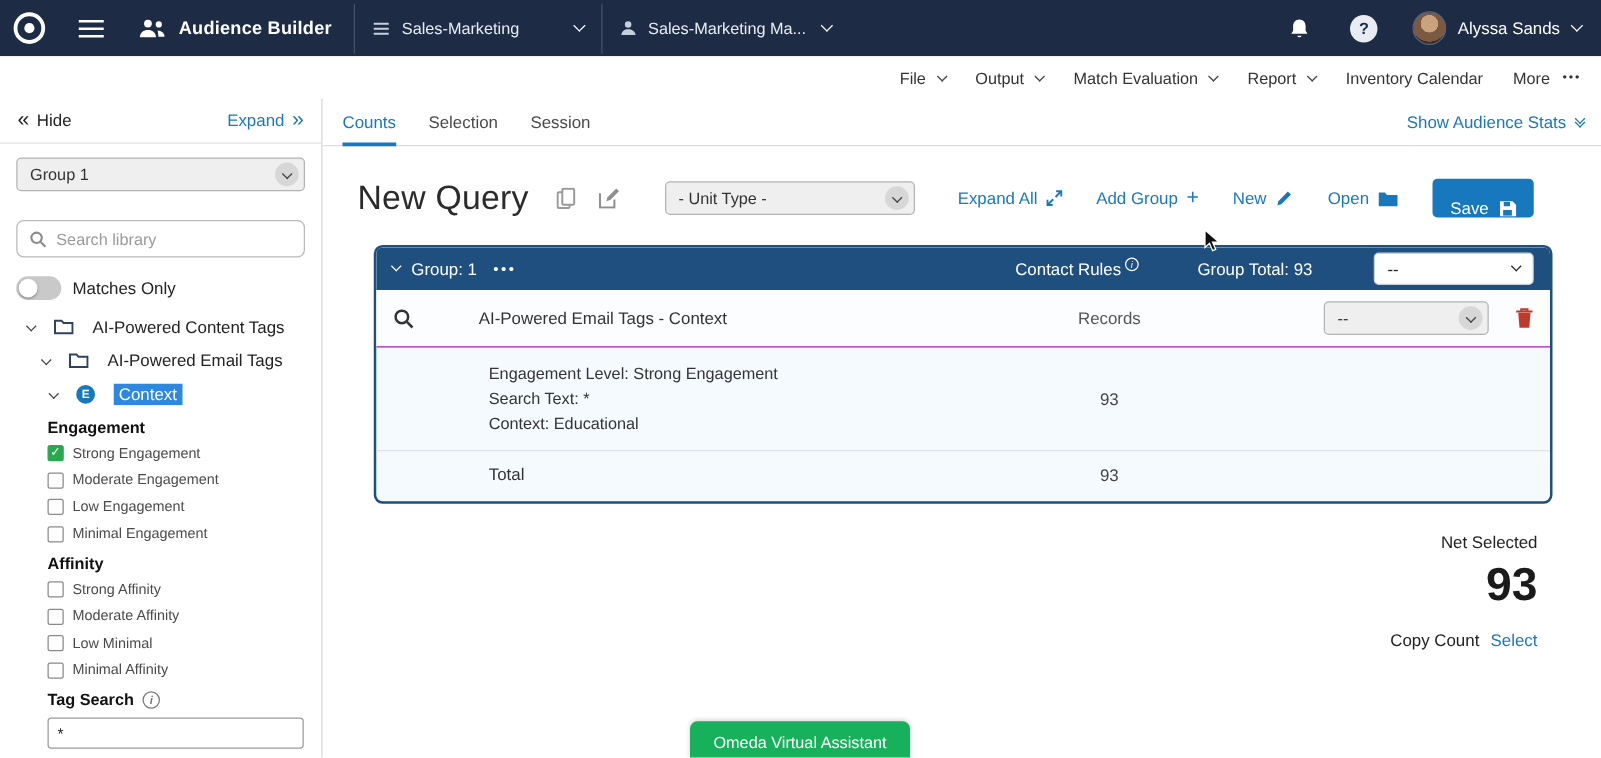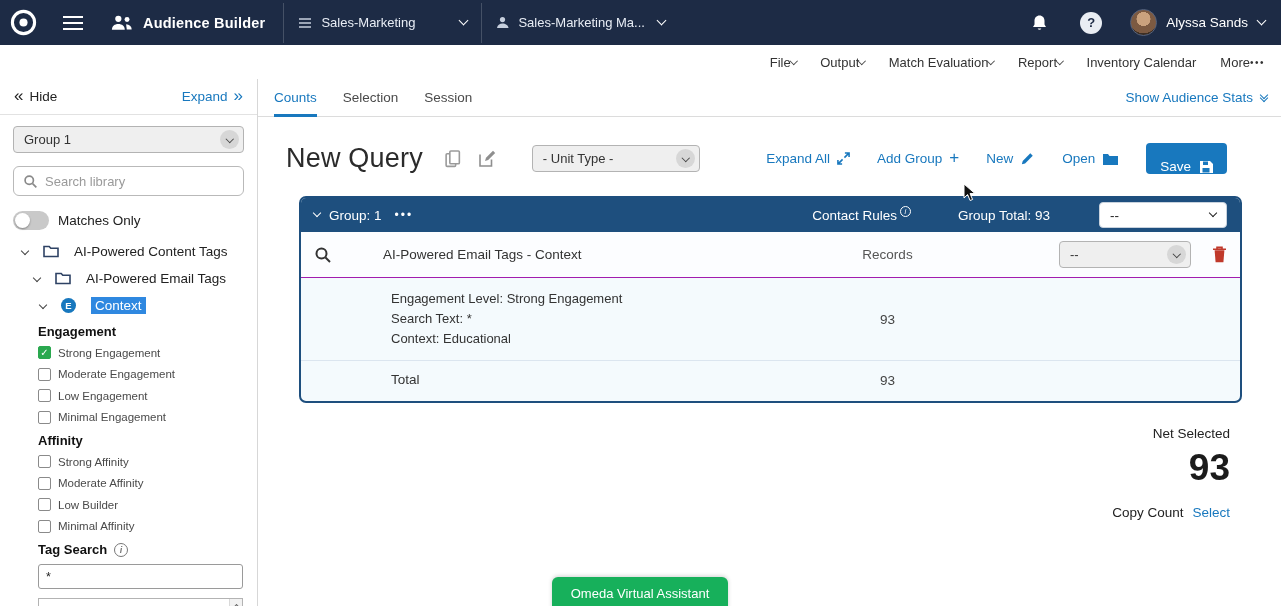--- a/index.html
+++ b/index.html
@@ -24,39 +24,39 @@
 .tb-select .chev{margin-left:auto;}
 .tb-right{margin-left:auto;display:flex;align-items:center;}
 .bell{margin-right:32px;display:flex;cursor:pointer;}
 .help{width:22px;height:22px;border-radius:50%;background:#e9edf3;color:#1d2b45;font-weight:700;font-size:13px;display:flex;align-items:center;justify-content:center;margin-right:28px;cursor:pointer;}
 .avatar{width:27px;height:27px;border-radius:50%;background:radial-gradient(circle at 50% 36%,#caa27e 0 34%,#7c5a42 35% 70%,#3c2e24 71%);border:1px solid #56637e;margin-right:9px;cursor:pointer;}
 .uname{font-size:13.5px;margin-right:10px;cursor:pointer;}
 .tb-right>.chev{margin-right:16px;cursor:pointer;}
 
 
 .menubar{height:34px;background:#fff;display:flex;align-items:center;justify-content:flex-end;gap:24px;padding-right:16px;font-size:13px;color:#333;}
-.mitem{display:flex;align-items:center;gap:0;cursor:pointer;}
+.mitem{display:flex;align-items:center;gap:10px;cursor:pointer;}
 .mitem .chev{width:5.5px;height:5.5px;border-width:1.5px;top:-1px;}
 .dots{font-size:10px;letter-spacing:1.5px;color:#333;}
 
 
 .content{display:flex;height:532px;}
 .sidebar{width:258px;border-right:1px solid #d7d7d7;overflow:hidden;flex-shrink:0;}
 .main{flex:1;position:relative;}
 
 
 .sb-head{height:36px;display:flex;align-items:center;justify-content:space-between;padding:0 14px;border-bottom:1px solid #e2e2e2;font-size:13.5px;}
 .hide-btn{display:flex;align-items:center;gap:6px;cursor:pointer;color:#222;}
 .expand-btn{display:flex;align-items:center;gap:6px;cursor:pointer;color:#1878be;}
 .dbl{font-size:17px;line-height:1;position:relative;top:-1px;}
 .select{display:flex;align-items:center;justify-content:space-between;background:#efefef;border:1px solid #b3b3b3;border-radius:4px;padding:0 4px 0 10px;height:27px;font-size:13px;color:#333;cursor:pointer;}
 .sel-circle{width:19px;height:19px;border-radius:50%;background:#d7d7d7;display:flex;align-items:center;justify-content:center;flex-shrink:0;}
 .sel-circle .chev{width:5.5px;height:5.5px;top:-1px;}
 .sb-select{margin:11px 13px 0;}
-.searchbox{margin:13px 13px 0;height:30px;border:1px solid #b9b9b9;border-radius:6px;display:flex;align-items:center;padding:0 9px;gap:7px;background:#fff;}
+.searchbox{margin:23px 13px 0;height:30px;border:1px solid #b9b9b9;border-radius:6px;display:flex;align-items:center;padding:0 9px;gap:7px;background:#fff;}
 .searchbox input{border:0;outline:0;flex:1;font-size:13px;font-family:inherit;color:#333;min-width:0;}
 .searchbox input::placeholder{color:#9a9a9a;}
 .toggle-row{display:flex;align-items:center;gap:9px;margin:15px 13px 8px;font-size:13.5px;color:#222;}
 .toggle{width:36px;height:19px;border-radius:10px;background:#c9c9c9;position:relative;cursor:pointer;flex-shrink:0;}
 .knob{position:absolute;left:2px;top:2px;width:15px;height:15px;border-radius:50%;background:#fff;box-shadow:0 1px 2px rgba(0,0,0,.35);}
 .trow{display:flex;align-items:center;gap:15px;height:27px;font-size:13.5px;color:#222;cursor:pointer;}
 .trow .chev{width:6px;height:6px;top:-1px;}
 .lv0{padding-left:22px;}
 .lv1{padding-left:34px;}
 .lv2{padding-left:40px;}
@@ -81,21 +81,21 @@
 .tab.active{color:#1878be;border-bottom-color:#1878be;}
 .stats-link{margin-left:auto;display:flex;align-items:center;gap:8px;color:#1878be;font-size:13.5px;cursor:pointer;}
 .dblchev{display:flex;flex-direction:column;}
 .dblchev .chev{width:6px;height:6px;margin:-3px 0 0;top:0;}
 
 
 .queryrow{display:flex;align-items:center;padding:26px 54px 0 28px;}
 .queryrow h1{font-size:27px;font-weight:400;color:#2b2b2b;letter-spacing:.2px;white-space:nowrap;}
 .qicon{margin-left:22px;cursor:pointer;display:flex;}
 .qicon+.qicon{margin-left:18px;}
-.unit-select{width:168px;margin-left:36px;flex-shrink:0;}
+.unit-select{width:200px;margin-left:36px;flex-shrink:0;}
 .actions{margin-left:auto;display:flex;align-items:center;gap:27px;}
 .alink{display:flex;align-items:center;gap:7px;color:#1878be;font-size:13.5px;cursor:pointer;white-space:nowrap;}
 .plus{font-size:17px;line-height:1;position:relative;top:-1px;}
 .savebtn{display:flex;align-items:flex-end;gap:8px;background:#1878be;color:#fff;border:0;border-radius:4px;height:31px;padding:0 14px;font-size:13.5px;font-family:inherit;cursor:pointer;}
 
 
 .gpanel{margin:22px 39px 0 41px;border:2px solid #1e4f7e;border-radius:7px;overflow:hidden;background:#f4fafd;}
 .ghead{height:34px;background:#1e4f7e;display:flex;align-items:center;color:#fff;padding:0 13px;font-size:13.5px;gap:9px;}
 .ghead>.chev{width:6px;height:6px;cursor:pointer;}
 .gdots{letter-spacing:2px;font-size:12px;margin-left:4px;cursor:pointer;}
@@ -292,21 +292,21 @@
     <label class="cbrow">
       <span class="cb"></span>
       <span class="cblabel">Strong Affinity</span>
     </label>
     <label class="cbrow">
       <span class="cb"></span>
       <span class="cblabel">Moderate Affinity</span>
     </label>
     <label class="cbrow">
       <span class="cb"></span>
-      <span class="cblabel">Low Builder</span>
+      <span class="cblabel">Low Minimal</span>
     </label>
     <label class="cbrow">
       <span class="cb"></span>
       <span class="cblabel">Minimal Affinity</span>
     </label>
 
     <div class="sb-heading">
       <span>Tag Search</span>
       <span class="info">
           <span>i</span>

